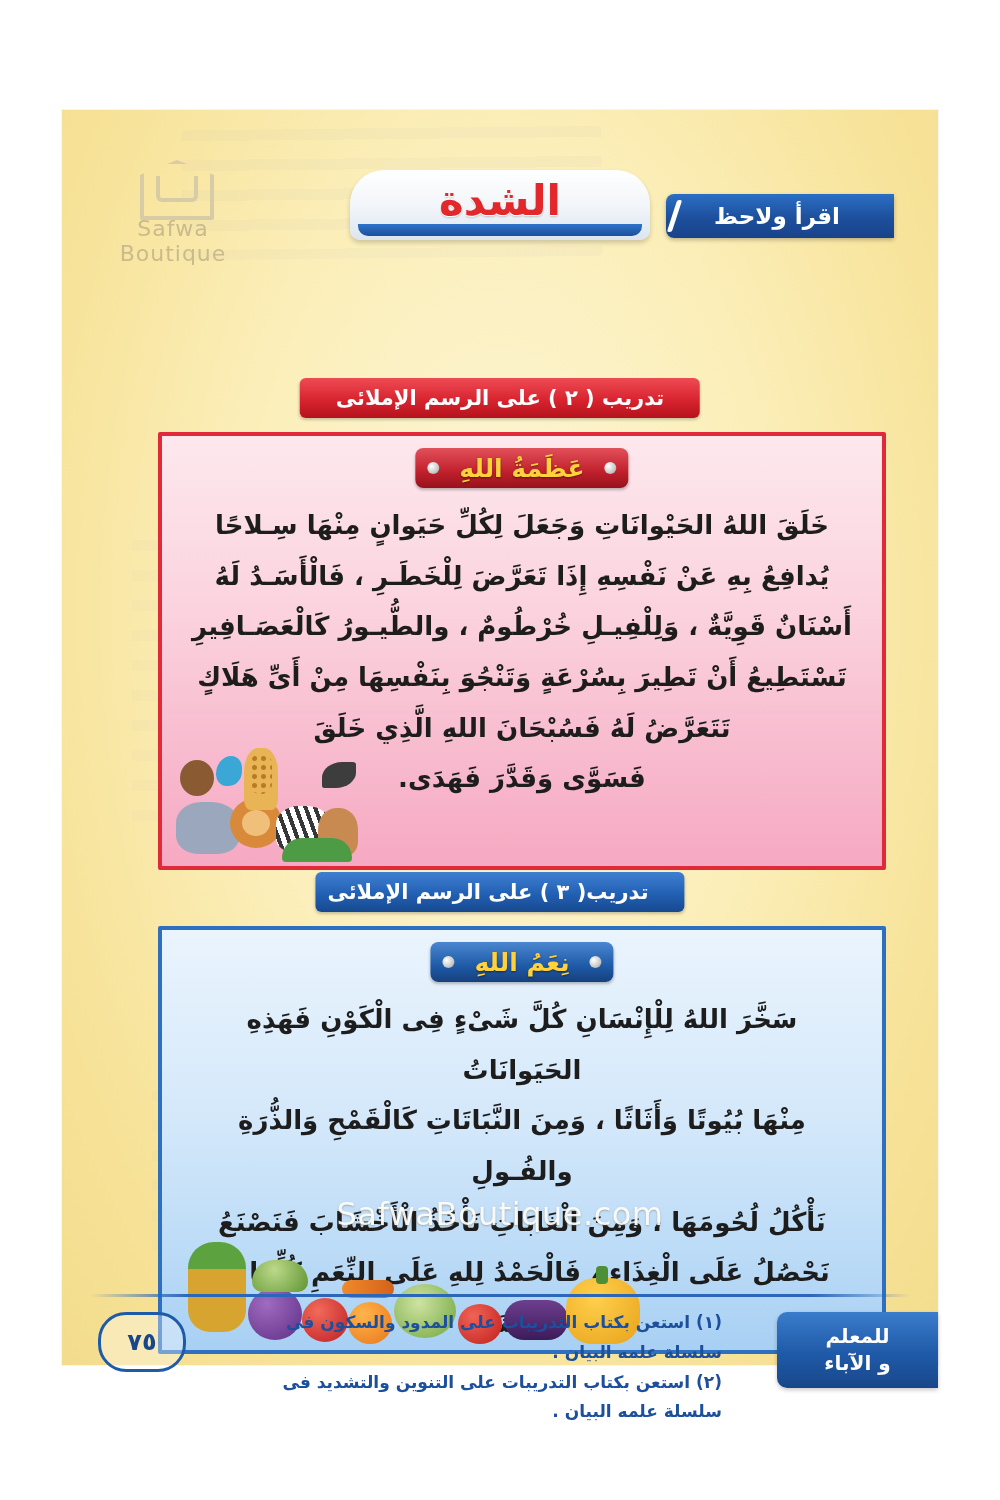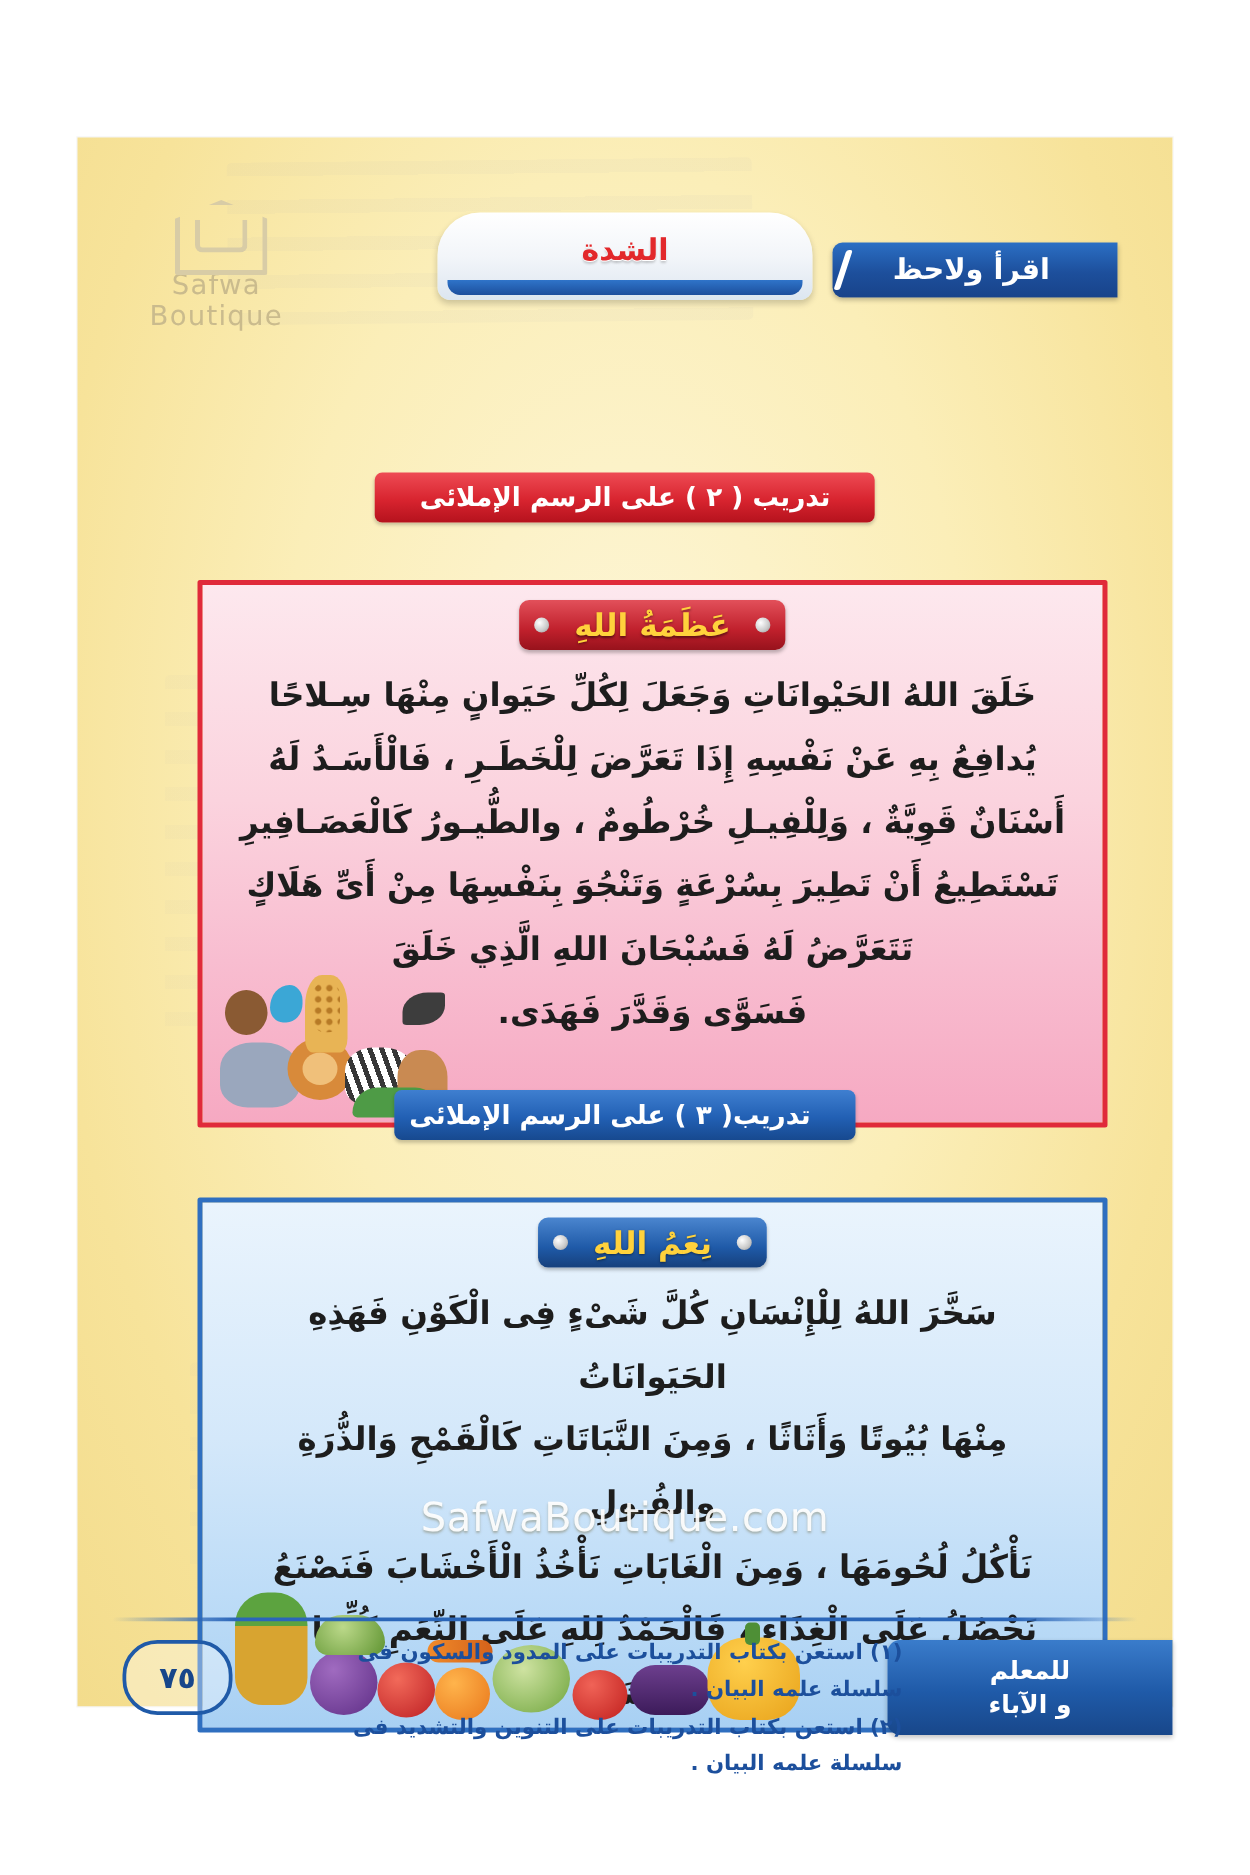--- a/index.html
+++ b/index.html
@@ -149,21 +149,21 @@
     background: linear-gradient(180deg, #2f74c9 0%, #1c4f9d 100%);
     border-radius: 0 0 10px 10px;
   }
   .title-plate .plate-text {
     position: absolute;
     inset: 0;
     display: flex;
     align-items: center;
     justify-content: center;
     padding-bottom: 10px;
-    font-size: 24px;
+    font-size: 42px;
     font-weight: bold;
     color: #e2282b;
     text-shadow: 0 1px 0 #fff, 0 2px 2px rgba(0,0,0,0.18);
   }
 
   
   .ex-label {
     position: absolute;
     left: 50%;
     transform: translateX(-50%);
@@ -188,21 +188,20 @@
     padding-left: 12px;
   }
 
   
   .card {
     position: absolute;
     left: 96px;
     width: 720px;
     border-radius: 2px;
     overflow: hidden;
-    margin-top: 32px;
   }
   .card.red {
     top: 322px;
     height: 430px;
     border: 4px solid #e02a3a;
     background: linear-gradient(180deg, #fde8ee 0%, #fbd3de 40%, #f8bdd0 70%, #f6a9c2 100%);
   }
   .card.blue {
     top: 816px;
     height: 420px;
@@ -318,21 +317,21 @@
     right: 28px;
     top: 0;
     height: 3px;
     background: linear-gradient(90deg, rgba(40,90,170,0) 0%, #2b66b8 12%, #2b66b8 88%, rgba(40,90,170,0) 100%);
     border-radius: 2px;
   }
   .teacher-tab {
     position: absolute;
     right: 0;
     top: 18px;
-    width: 228px;
+    width: 161px;
     height: 76px;
     background: linear-gradient(180deg, #3a7ccb 0%, #1f5aa8 55%, #18478a 100%);
     border-radius: 10px 0 0 10px;
     color: #fff;
     display: flex;
     flex-direction: column;
     align-items: center;
     justify-content: center;
     line-height: 1.35;
     font-size: 20px;

